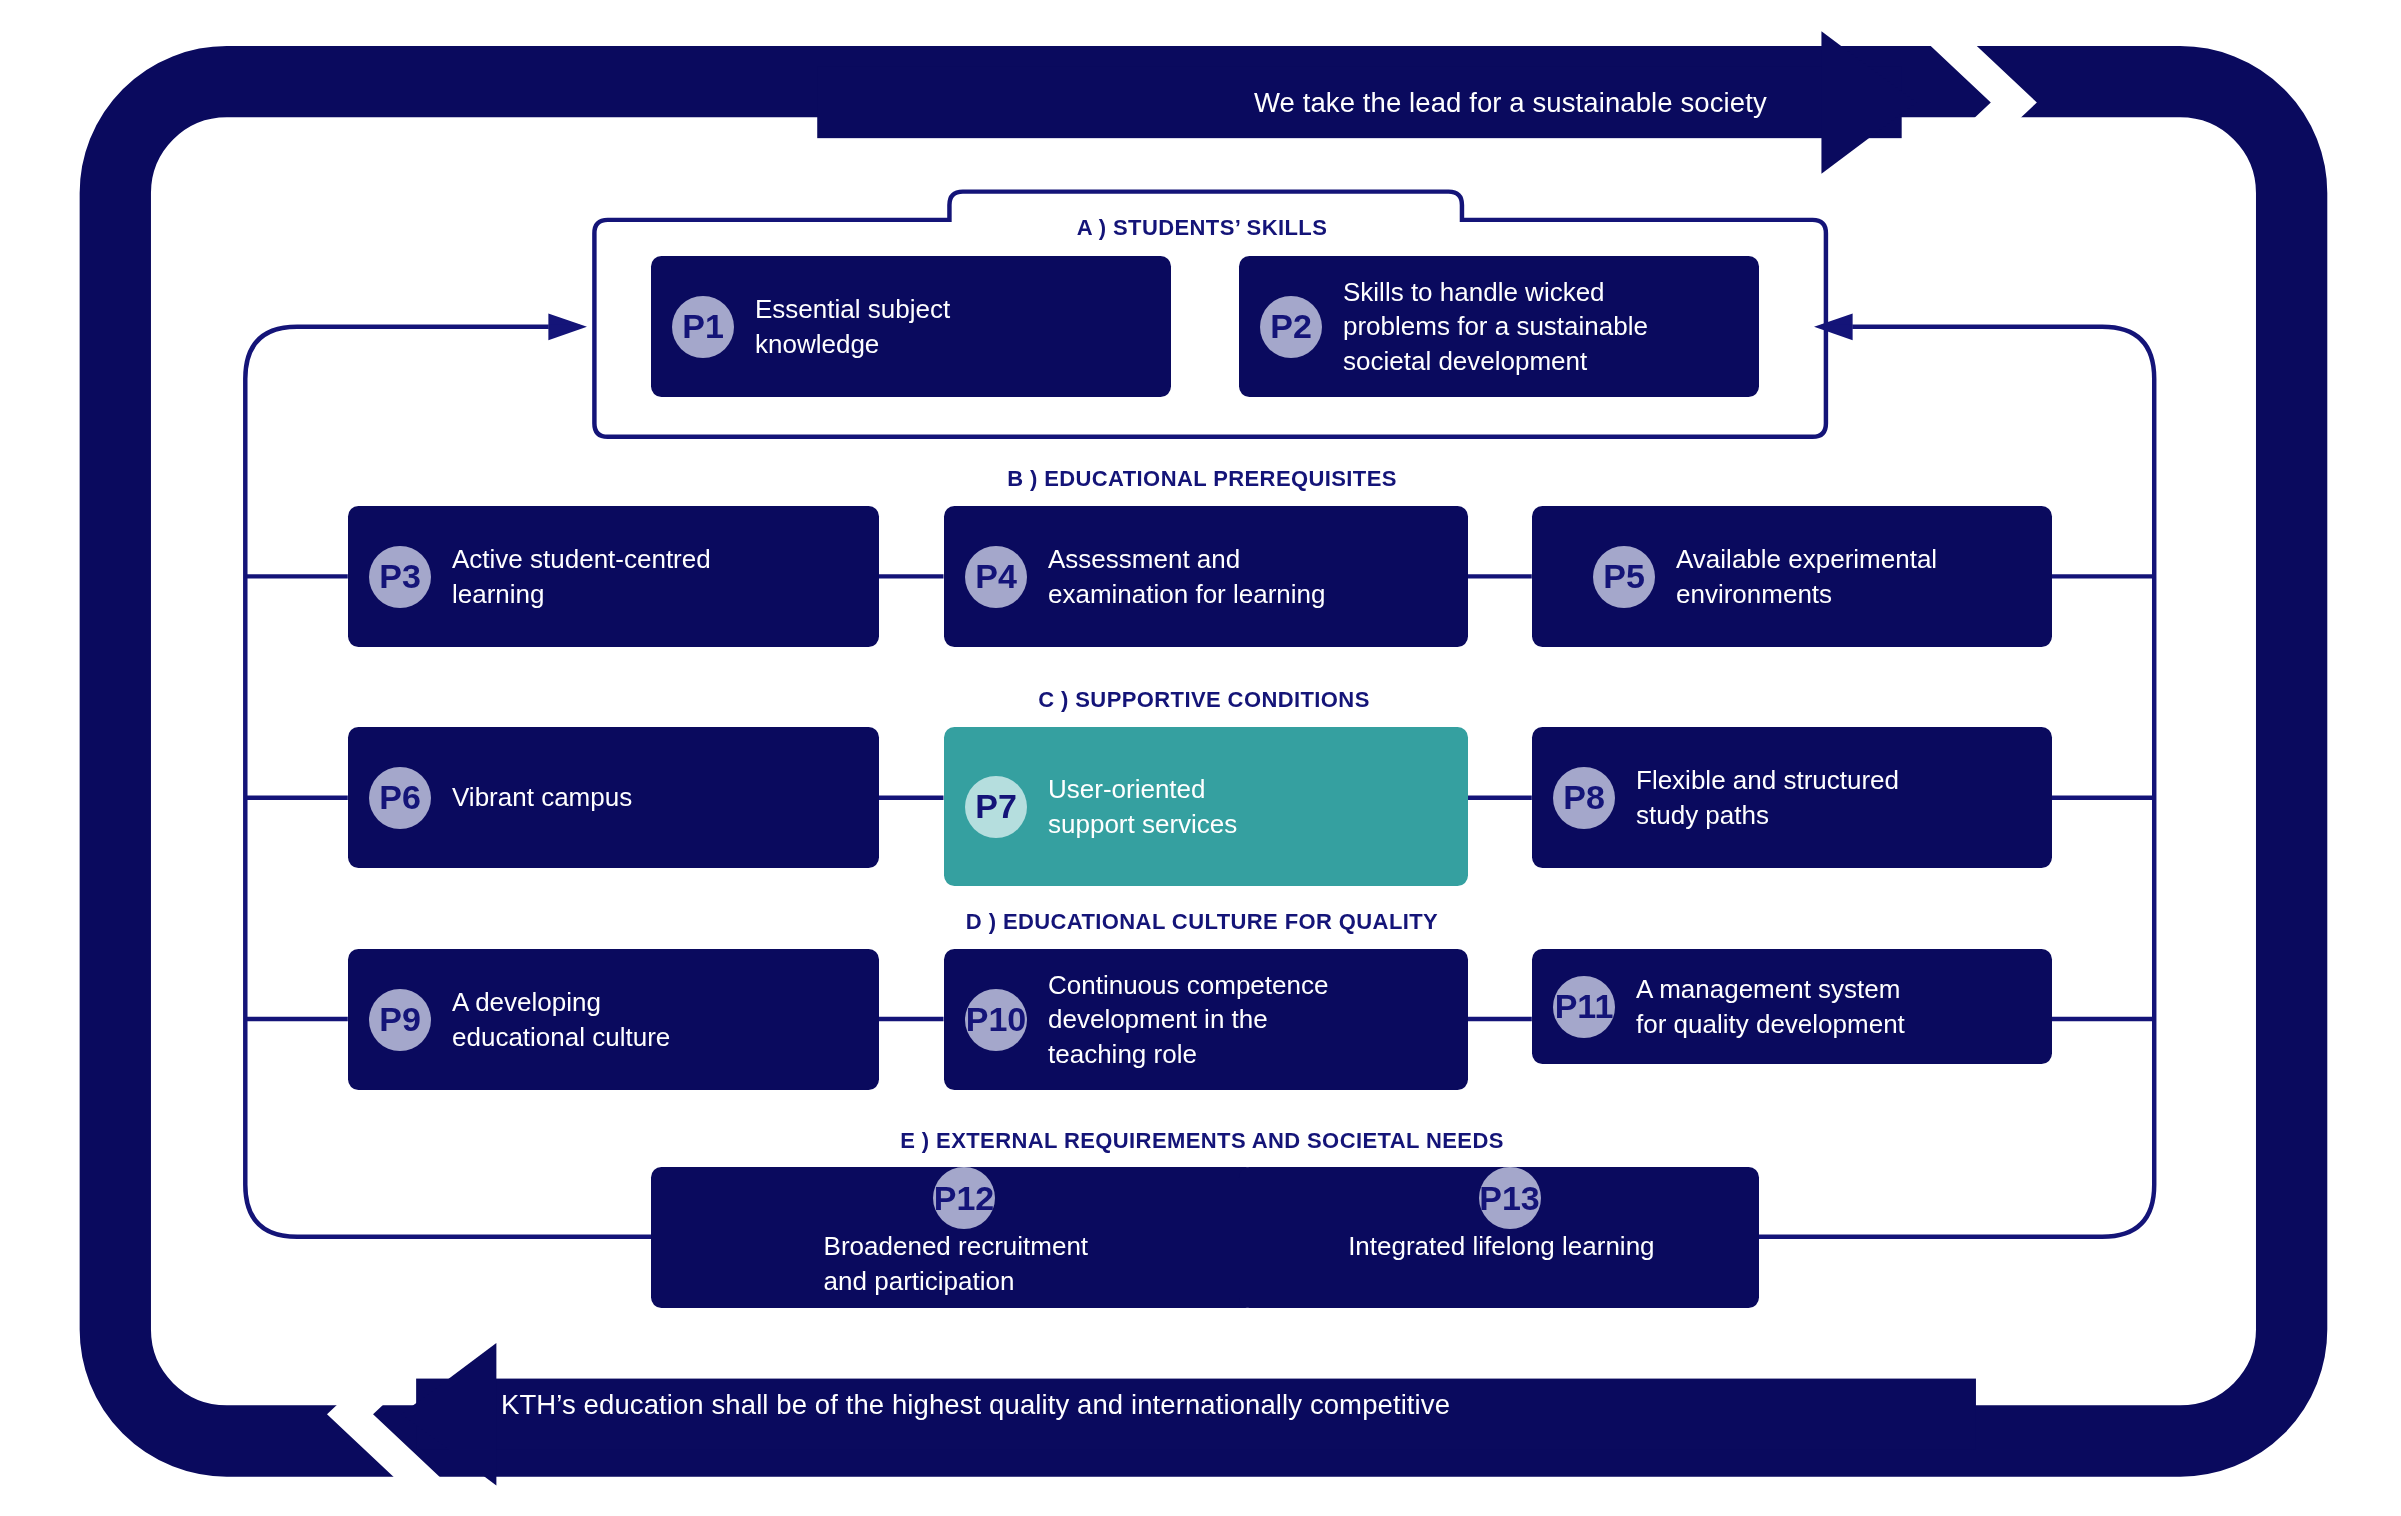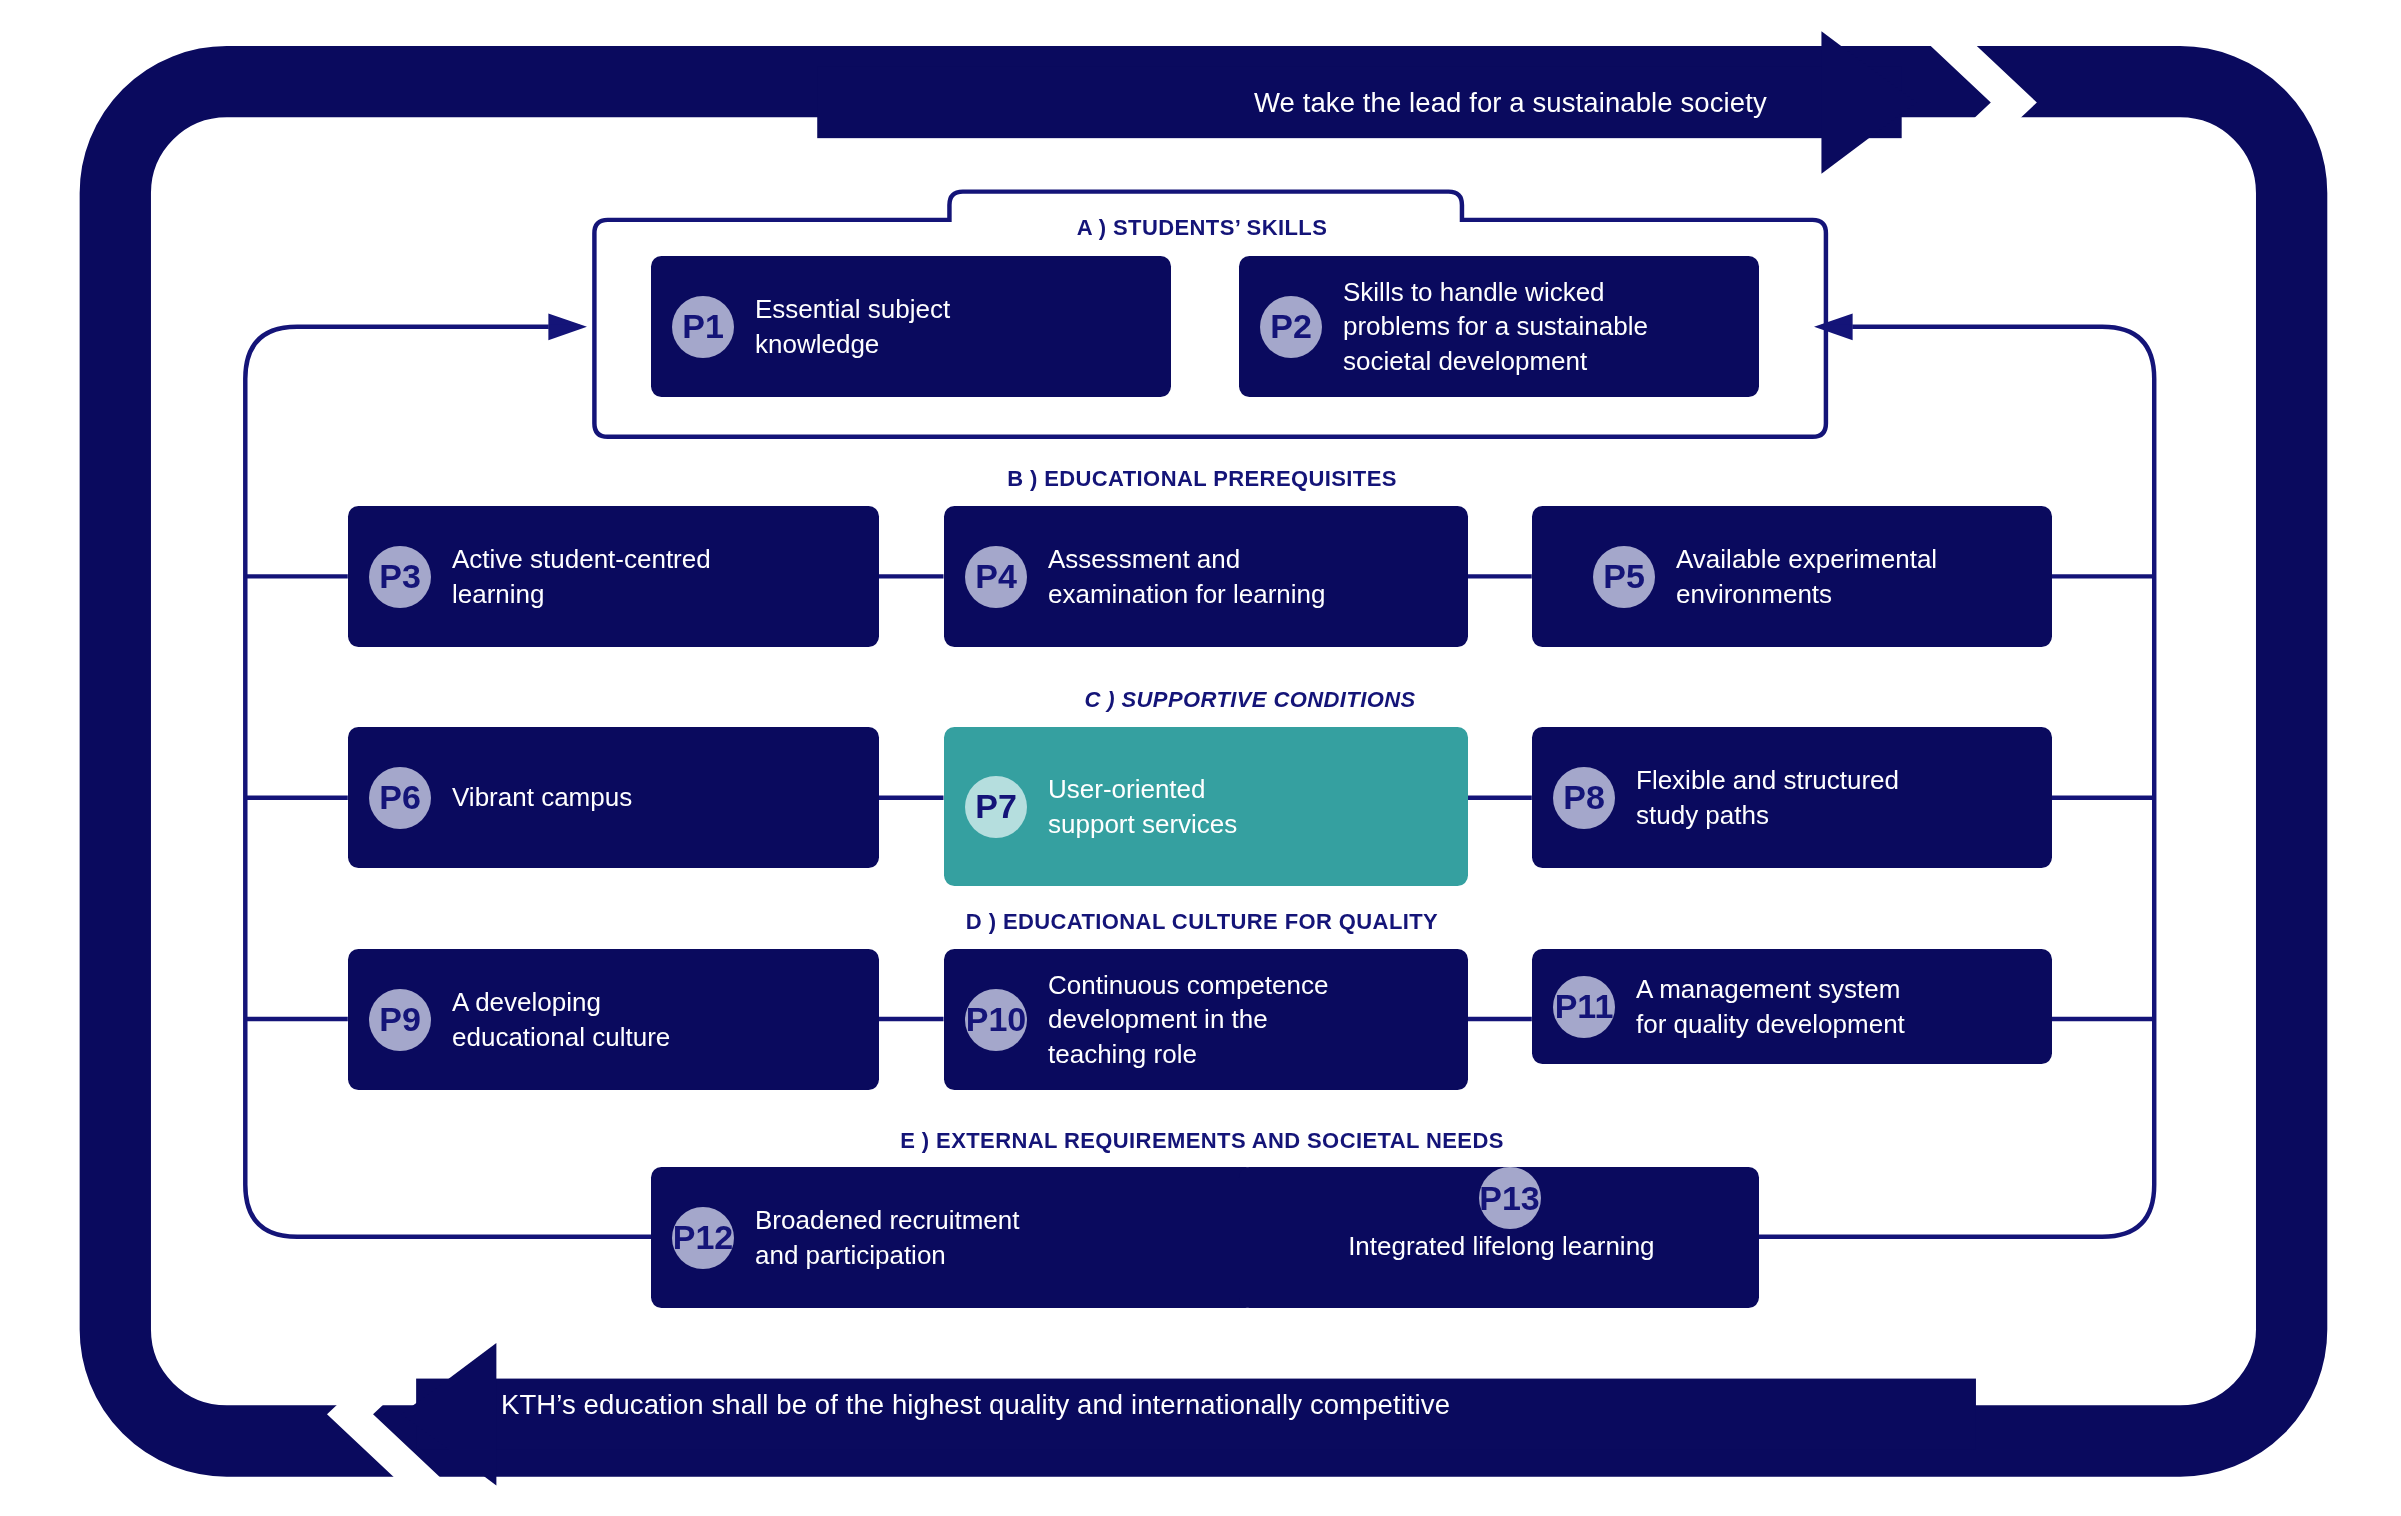--- a/index.html
+++ b/index.html
@@ -145,21 +145,21 @@
              Q 800,588 800,570 Z" fill="none" stroke="#141478" stroke-width="6"></path>
   </svg>
 
   <div class="content-layer">
 
     <div class="banner-text" id="banner-top-text">We take the lead for a sustainable society</div>
     <div class="banner-text" id="banner-bottom-text">KTH’s education shall be of the highest quality and internationally competitive</div>
 
     <div class="section-heading" style="left: 1202px; top: 215px;">A ) STUDENTS’ SKILLS</div>
     <div class="section-heading" style="left: 1202px; top: 466px;">B ) EDUCATIONAL PREREQUISITES</div>
-    <div class="section-heading" style="left: 1250px; top: 687px; font-style: italic;">C ) SUPPORTIVE CONDITIONS</div>
+    <div class="section-heading" style="left: 1204px; top: 687px;">C ) SUPPORTIVE CONDITIONS</div>
     <div class="section-heading" style="left: 1202px; top: 909px;">D ) EDUCATIONAL CULTURE FOR QUALITY</div>
     <div class="section-heading" style="left: 1202px; top: 1128px;">E ) EXTERNAL REQUIREMENTS AND SOCIETAL NEEDS</div>
 
     <div class="pbox" style="left:651px; top:256px; width:520px; height:141px;">
       <div class="pbadge">P1</div>
       <div class="plabel">Essential subject<br>knowledge</div>
     </div>
     <div class="pbox" style="left:1239px; top:256px; width:520px; height:141px;">
       <div class="pbadge">P2</div>
       <div class="plabel">Skills to handle wicked<br>problems for a sustainable<br>societal development</div>
@@ -197,21 +197,21 @@
     </div>
     <div class="pbox" style="left:944px; top:949px; width:524px; height:141px;">
       <div class="pbadge">P10</div>
       <div class="plabel">Continuous competence<br>development in the<br>teaching role</div>
     </div>
     <div class="pbox" style="left:1532px; top:949px; width:520px; height:115px;">
       <div class="pbadge">P11</div>
       <div class="plabel">A management system<br>for quality development</div>
     </div>
 
-    <div class="pbox" style="left:651px; top:1167px; width:605px; height:141px;">
+    <div class="pbox" style="left:651px; top:1167px; width:605px; height:141px;flex-direction:column;">
       <div class="pbadge">P12</div>
       <div class="plabel">Broadened recruitment<br>and participation</div>
     </div>
     <div class="pbox" style="left:1239px; top:1167px; width:520px; height:141px;flex-direction:column;">
       <div class="pbadge">P13</div>
       <div class="plabel">Integrated lifelong learning</div>
     </div>
 
   </div>
 </div>

